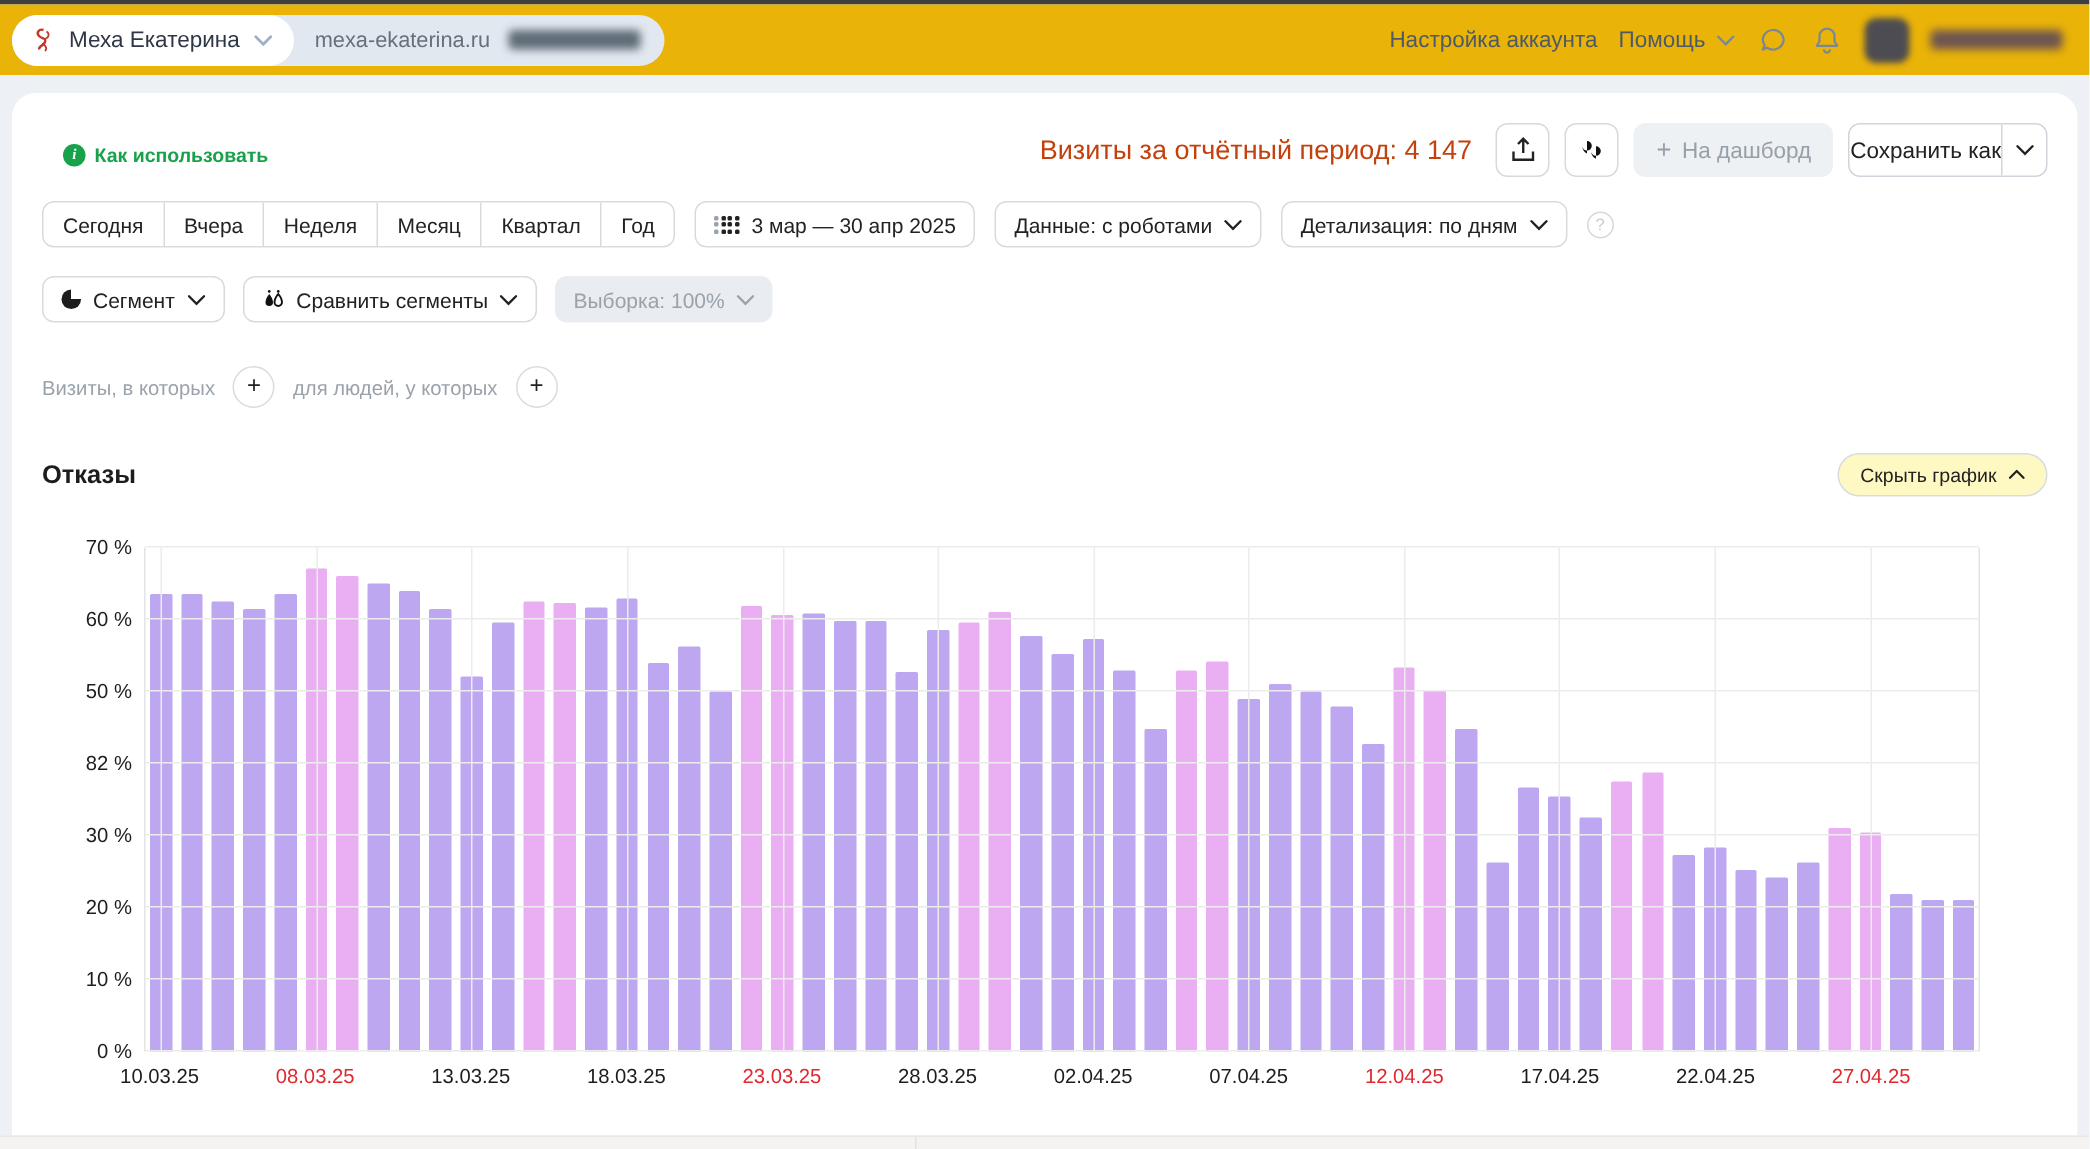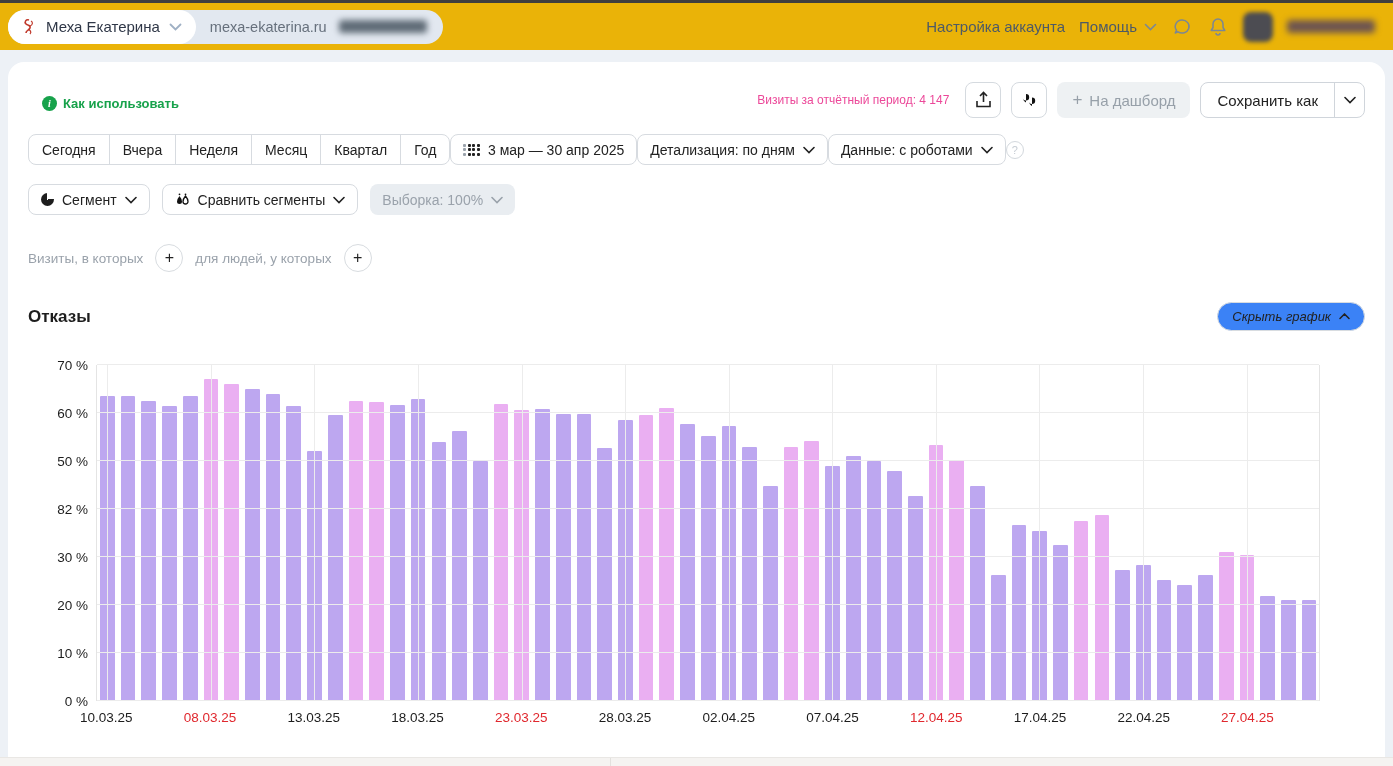--- a/index.html
+++ b/index.html
@@ -27,49 +27,49 @@
 
   
   .card { background:#fff; margin:12px 8px 0 8px; border-radius:16px 16px 0 0; height:695px; padding:20px 20px 0 20px; position:relative; }
 
   .toolbar-row { display:flex; align-items:center; }
   .page-title { font-size:28px; color:#1d1d1d; letter-spacing:-0.3px; }
   .howto { display:flex; align-items:center; gap:6px; margin-left:14px; margin-top:6px; cursor:pointer; }
   .info-icon { width:15px; height:15px; border-radius:50%; background:#17a24b; color:#fff; font-size:10px; font-style:italic; font-weight:bold; display:flex; align-items:center; justify-content:center; font-family:"Liberation Serif", serif; }
   .howto-label { color:#17a24b; font-size:13px; font-weight:bold; }
   .toolbar-right { margin-left:auto; display:flex; align-items:center; gap:10px; }
-  .visits-summary { color:#ec4899; font-size:12px; margin-right:6px; }
+  .visits-summary { color:#c2410c; font-size:18px; margin-right:6px; }
   .icon-btn { width:36px; height:36px; border:1px solid #d5dadf; border-radius:8px; background:#fff; display:flex; align-items:center; justify-content:center; cursor:pointer; }
   .dash-btn { height:36px; border:none; border-radius:8px; background:#eef1f3; color:#97a0a9; font-size:15px; padding:0 15px; display:flex; align-items:center; gap:7px; cursor:pointer; font-family:inherit; }
   .dash-plus { font-size:17px; }
   .save-split { display:flex; height:36px; border:1px solid #d0d5db; border-radius:8px; overflow:hidden; background:#fff; }
-  .save-main { padding:0 16px; display:flex; align-items:center; font-size:15px; color:#222; cursor:pointer; }
+  .save-main { padding:0 0; display:flex; align-items:center; font-size:15px; color:#222; cursor:pointer; }
   .save-caret { width:30px; display:flex; align-items:center; justify-content:center; border-left:1px solid #d0d5db; cursor:pointer; }
 
-  .period-row { display:flex; align-items:center; margin-top:16px; }
+  .period-row { display:flex; align-items:center; gap:13px; margin-top:16px; }
   .seg-control { display:flex; border:1px solid #d7dbe0; border-radius:8px; overflow:hidden; background:#fff; height:31px; }
   .seg-item { padding:0 13px; display:flex; align-items:center; font-size:14px; color:#222; border-left:1px solid #d7dbe0; cursor:pointer; }
   .seg-item:first-child { border-left:none; }
   .ctl-btn { height:31px; border:1px solid #d7dbe0; border-radius:8px; background:#fff; display:flex; align-items:center; gap:8px; padding:0 12px; font-size:14px; color:#222; cursor:pointer; font-family:inherit; }
   .grid-icon { display:grid; grid-template-columns:repeat(4,3px); grid-auto-rows:3px; gap:1.5px; }
   .grid-icon i { background:#222; border-radius:1px; }
   .grid-icon i.lite { background:#9aa2ab; }
   .help-circle { width:18px; height:18px; border-radius:50%; border:1.5px solid #d3d8dd; color:#c6ccd3; font-size:11px; display:flex; align-items:center; justify-content:center; cursor:pointer; }
 
   .segments-row { display:flex; align-items:center; gap:12px; margin-top:19px; }
   .pie-icon { width:13px; height:13px; border-radius:50%; background:conic-gradient(transparent 0 88deg, #1d1d1d 88deg 360deg); }
   .sample-chip { height:31px; border:none; border-radius:8px; background:#e9edf1; color:#9aa2ab; font-size:14px; display:flex; align-items:center; gap:8px; padding:0 12px; font-family:inherit; }
 
   .filters-row { display:flex; align-items:center; gap:12px; margin-top:29px; }
   .filter-label { color:#9aa2ab; font-size:13.5px; }
   .plus-circle { width:28px; height:28px; border-radius:50%; border:1px solid #d8dce0; background:#fff; color:#222; font-size:16px; display:flex; align-items:center; justify-content:center; cursor:pointer; }
 
   .chart-head { display:flex; align-items:center; justify-content:space-between; margin-top:30px; }
   .chart-title { font-size:17px; font-weight:bold; color:#1d1d1d; }
-  .hide-chart { height:29px; border:1px solid #d8dce0; border-radius:16px; background:#3b82f6; display:flex; align-items:center; gap:8px; padding:0 14px; font-size:13px; color:#222; cursor:pointer; font-family:inherit;font-style:italic; }
+  .hide-chart { height:29px; border:1px solid #d8dce0; border-radius:16px; background:#fef9c3; display:flex; align-items:center; gap:8px; padding:0 14px; font-size:13px; color:#222; cursor:pointer; font-family:inherit; }
 
   
   .chart-wrap { display:flex; margin-top:34px; padding-right:45px; }
   .y-axis { width:60px; position:relative; height:336px; flex:none; margin-right:8px; }
   .y-label { position:absolute; right:0; transform:translateY(50%); font-size:13.5px; color:#1d1d1d; white-space:nowrap; }
   .plot { position:relative; flex:1; height:336px; border-left:1px solid #e4e4e4; border-right:1px solid #e4e4e4; }
   .gridline-h { position:absolute; left:0; right:0; height:1px; background:#ececec; }
   .gridline-v { position:absolute; top:0; bottom:0; width:1px; background:#ececec; }
   .bars { position:absolute; inset:0; display:flex; align-items:flex-end; }
   .bar-slot { flex:1; display:flex; justify-content:center; align-items:flex-end; height:100%; }
@@ -189,27 +189,27 @@
           <i></i>
           <i></i>
           <i class="lite"></i>
           <i></i>
           <i></i>
           <i></i>
       </span>
       <span>3 мар — 30 апр 2025</span>
     </button>
     <button class="ctl-btn">
-      <span>Детализация: по дням</span>
+      <span>Данные: с роботами</span>
       <svg width="12" height="8" viewBox="0 0 12 8">
           <path d="M1 1.5 L6 6.5 L11 1.5" stroke="#222" stroke-width="1.6" fill="none" stroke-linecap="round"></path>
         </svg>
     </button>
     <button class="ctl-btn">
-      <span>Данные: с роботами</span>
+      <span>Детализация: по дням</span>
       <svg width="12" height="8" viewBox="0 0 12 8">
           <path d="M1 1.5 L6 6.5 L11 1.5" stroke="#222" stroke-width="1.6" fill="none" stroke-linecap="round"></path>
         </svg>
     </button>
     <span class="help-circle">?</span>
   </div>
 
   <div class="segments-row">
     <button class="ctl-btn">
       <span class="pie-icon"></span>

